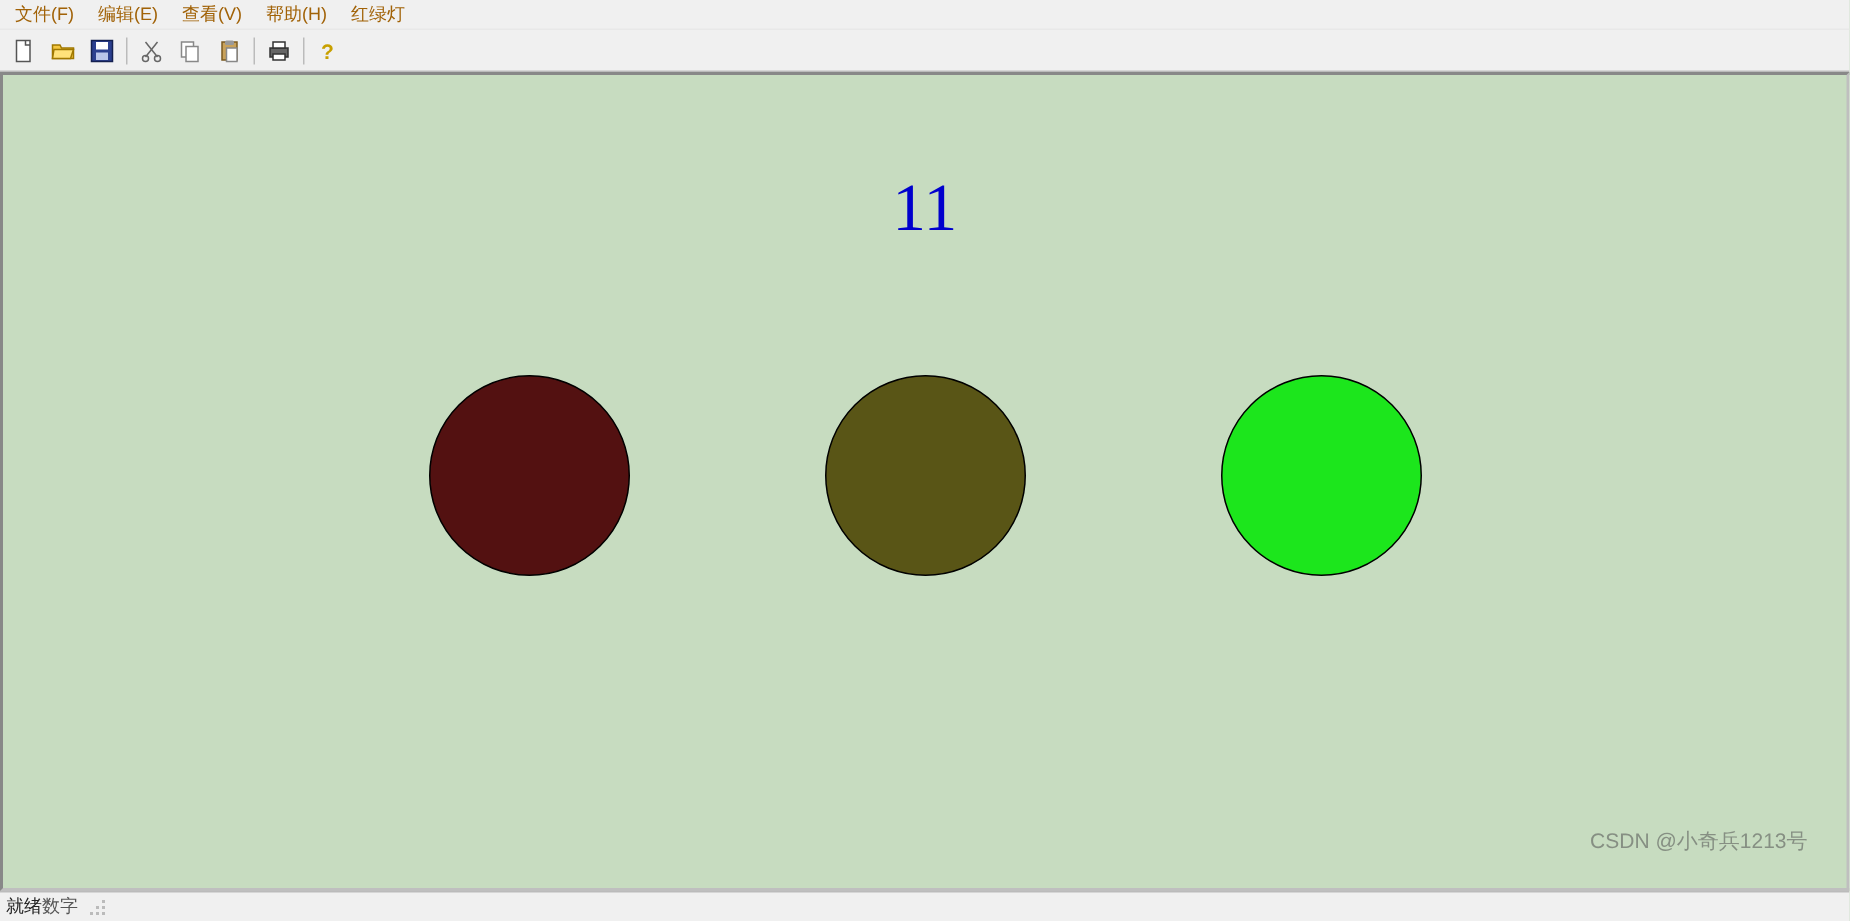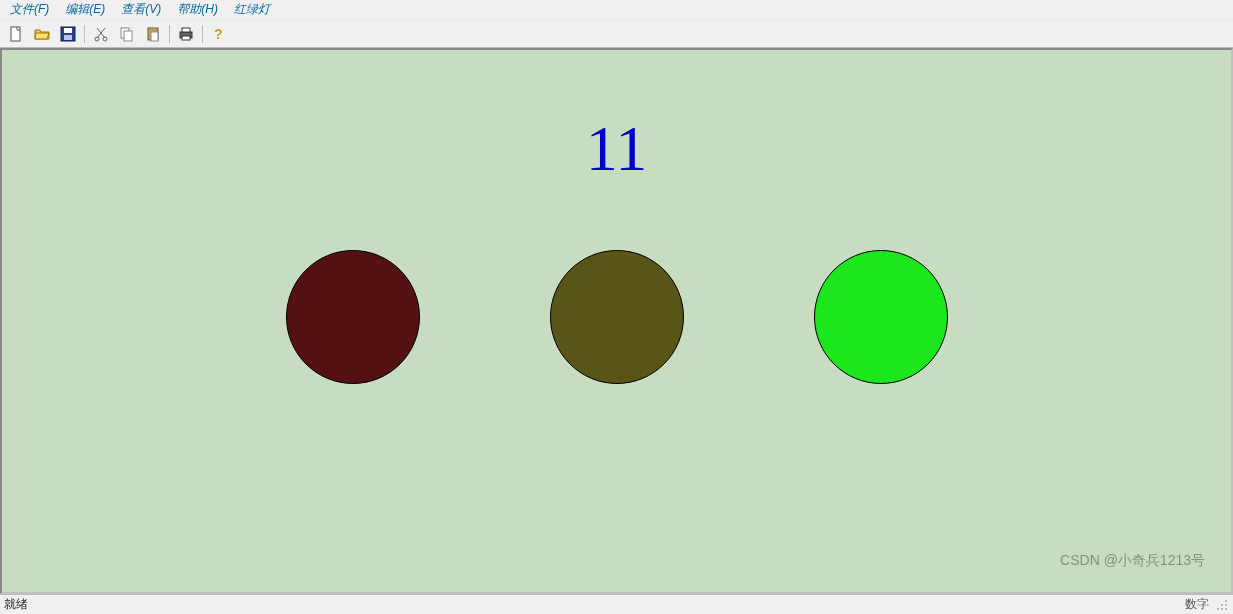--- a/index.html
+++ b/index.html
@@ -15,21 +15,21 @@
 }
 .menubar {
   display: flex;
   align-items: center;
   gap: 8px;
   padding: 2px 6px;
   background: #f0f0f0;
   height: 20px;
   border-bottom: 1px solid #e8e8e8;
 }
-.menubar span { color: #0369a1; cursor: default; padding: 0 4px; font-style: italic; }
+.menubar span { color: #a16207; cursor: default; padding: 0 4px; }
 .toolbar {
   display: flex;
   align-items: center;
   gap: 2px;
   padding: 2px 4px;
   background: #f0f0f0;
   border-bottom: 1px solid #bbb;
   height: 28px;
 }
 .tool-btn {
@@ -55,41 +55,41 @@
   border: 2px solid #bfbfbf;
   border-top-color: #888;
   border-left-color: #888;
 }
 .timer {
   position: absolute;
   top: 62px;
   left: 50%;
   transform: translateX(-50%);
   font-family: "Times New Roman", serif;
-  font-size: 64px;
+  font-size: 45px;
   color: #0000cd;
 }
 .lights {
   position: absolute;
   top: 200px;
   left: 0; right: 0;
   display: flex;
   justify-content: center;
   gap: 130px;
 }
 .light {
   width: 134px;
   height: 134px;
   border-radius: 50%;
   border: 1px solid #000;
 }
 .statusbar {
   display: flex;
   align-items: center;
-  justify-content: space-between;
+  justify-content: flex-start;
   height: 20px;
   padding: 1px 4px;
   background: #f0f0f0;
   border-top: 1px solid #bbb;
   font-family: Liberation Serif, serif;
 }
 .status-left { color: #222; }
 .status-right { display: flex; align-items: center; gap: 6px; color: #555; }
 .watermark {
   position: absolute;

